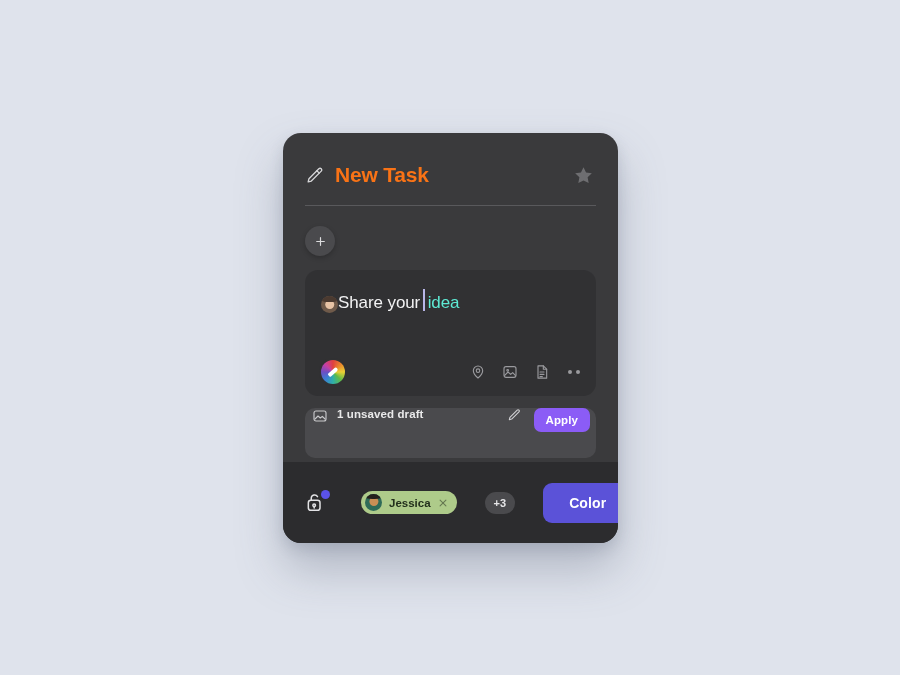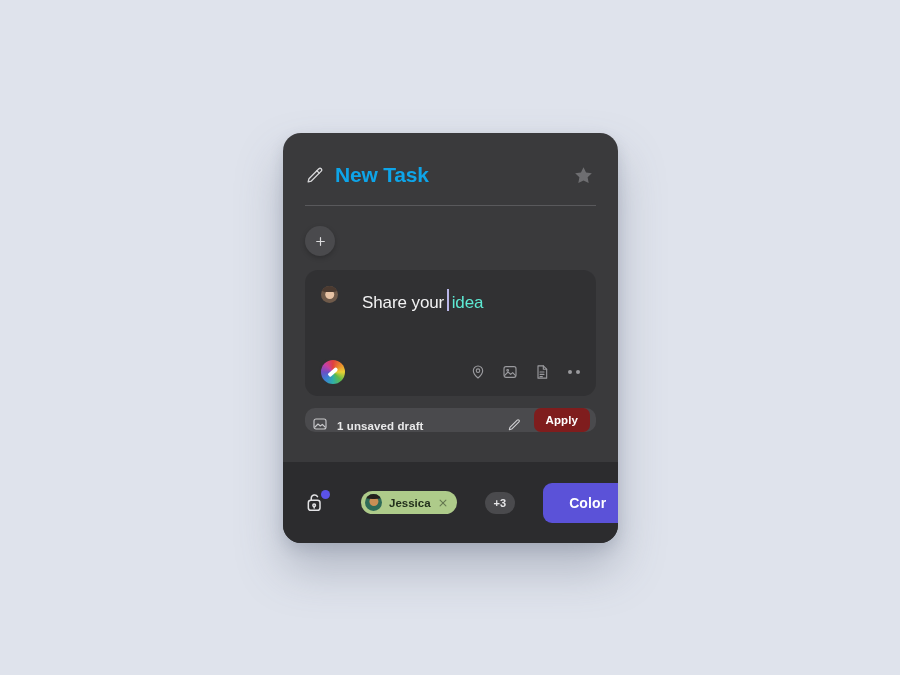--- a/index.html
+++ b/index.html
@@ -29,21 +29,21 @@
 
   
   .header {
     padding: 20px 22px 0 22px;
     display: flex; align-items: center; justify-content: space-between;
     height: 64px;
   }
   .title-wrap { display: flex; align-items: center; gap: 11px; }
   .pencil-title { width: 19px; height: 19px; display: block; }
   .page-title {
-    font-size: 21px; font-weight: bold; color: #0ea5e9;
+    font-size: 21px; font-weight: bold; color: #f97316;
     letter-spacing: -0.2px;
   }
   .star-btn {
     width: 26px; height: 26px; display: flex;
     align-items: center; justify-content: center;
     cursor: pointer;
   }
 
   .divider {
     height: 1px;
@@ -94,21 +94,21 @@
 
   
   .composer {
     margin: 8px 22px 0 22px;
     background: #313133;
     border-radius: 13px;
     height: 126px;
     padding: 16px 16px 12px 16px;
     display: flex; flex-direction: column; justify-content: space-between;
   }
-  .composer-top { display: flex; align-items: flex-start; gap: 24px; }
+  .composer-top { display: flex; align-items: flex-end; gap: 0; }
   .mini-avatar {
     width: 17px; height: 17px; border-radius: 50%;
     background: #6f5a4a; flex: none; overflow: hidden; position: relative;
   }
   .mini-avatar::before {
     content:""; position:absolute; left:50%; top:22%;
     width:56%; height:56%; transform:translateX(-50%);
     background:#e7c3a5; border-radius:50%;
   }
   .mini-avatar::after {
@@ -145,30 +145,30 @@
   .tools { display: flex; align-items: center; gap: 16px; }
   .tool-icon { width: 16px; height: 16px; display: block; cursor: pointer; }
   .dots { display: flex; gap: 4px; align-items: center; cursor: pointer; padding-left: 2px;}
   .dots span { width: 4px; height: 4px; border-radius: 50%; background: #9a9a9e; display:block; }
 
   
   .draft-bar {
     margin: 12px 22px 0 22px;
     background: #4a4a4d;
     border-radius: 10px;
-    height: 24px;
-    display: flex; align-items: flex-end;
+    height: 50px;
+    display: flex; align-items: flex-start;
     padding: 0 6px 0 7px;
     gap: 9px;
   }
   .draft-icon { width: 16px; height: 16px; display:block; flex:none; }
   .draft-text { font-size: 11.5px; color: #e9e9ea; font-weight: bold; flex: 1; letter-spacing: 0.1px;}
   .draft-pencil { width: 14px; height: 14px; display:block; cursor:pointer; margin-right: 4px;}
   .apply-btn {
-    background: #7f1d1d; color: #ffffff;
+    background: #8b5cf6; color: #ffffff;
     font-size: 11.5px; font-weight: bold;
     border: none; border-radius: 7px;
     padding: 6px 12px; cursor: pointer;
     font-family: "Liberation Sans", sans-serif;
     letter-spacing: 0.1px;
   }
 
   
   .footer {
     margin-top: auto;

